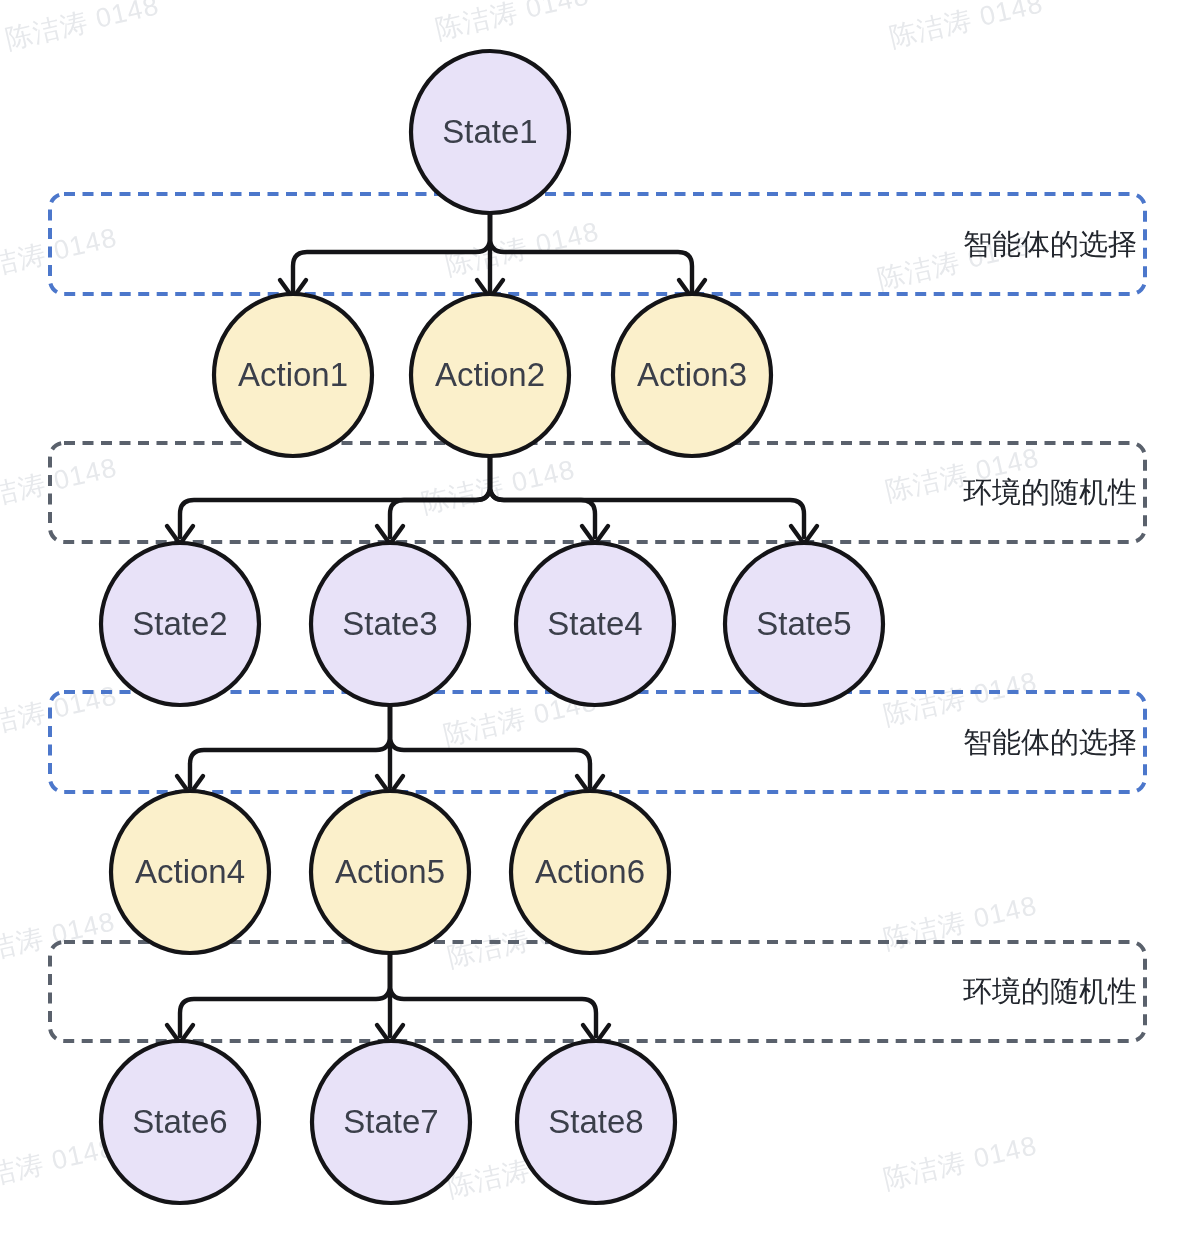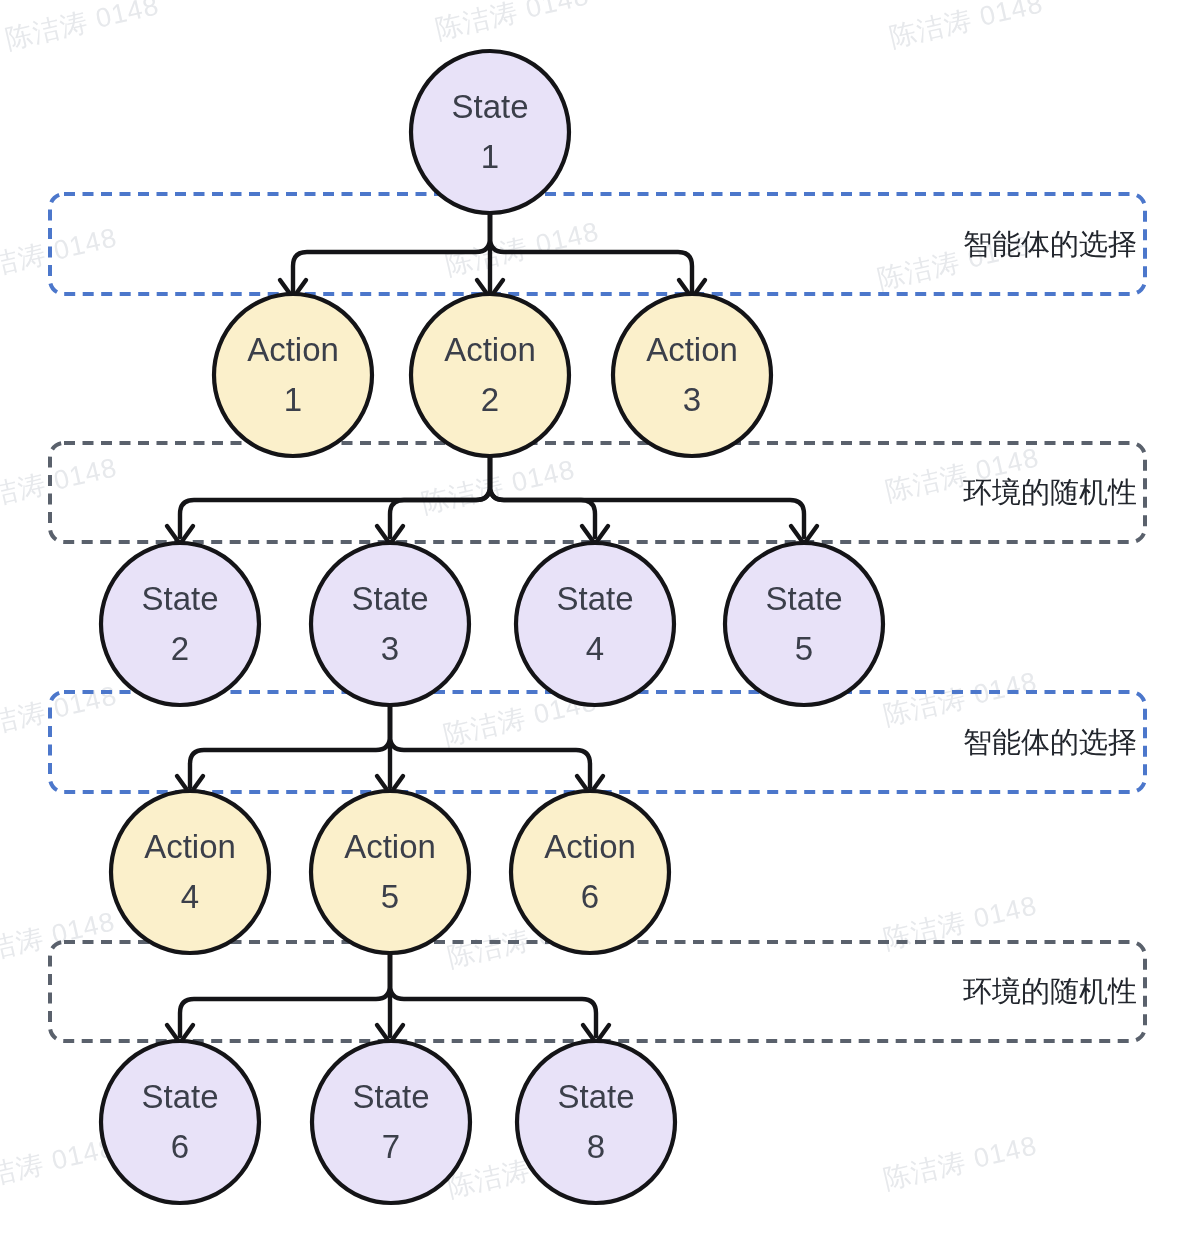--- a/index.html
+++ b/index.html
@@ -28,21 +28,21 @@
   .band-agent{stroke:#4c77cb;}
   .band-env{stroke:#5a616c;}
   .edge{fill:none;stroke:#141417;stroke-width:4.4;stroke-linecap:round;stroke-linejoin:round;}
   .node-ellipse{stroke:#141417;stroke-width:4.2;}
   .node-state{fill:#e8e2f8;}
   .node-action{fill:#fbf0cb;}
   
   .label-layer{position:absolute;inset:0;z-index:2;pointer-events:none;}
   .node-label{
     position:absolute;width:160px;height:100px;
-    display:flex;flex-direction:column;align-items:center;justify-content:center;
+    display:flex;flex-direction:row;align-items:center;justify-content:center;
     color:#3b3f4a;font-size:33px;line-height:50px;text-align:center;
   }
   .node-label span{display:block;}
   .band-label{
     position:absolute;right:57px;height:34px;line-height:34px;
     color:#22262d;font-size:29px;text-align:right;white-space:nowrap;
   }
 </style>
 </head>
 <body>

